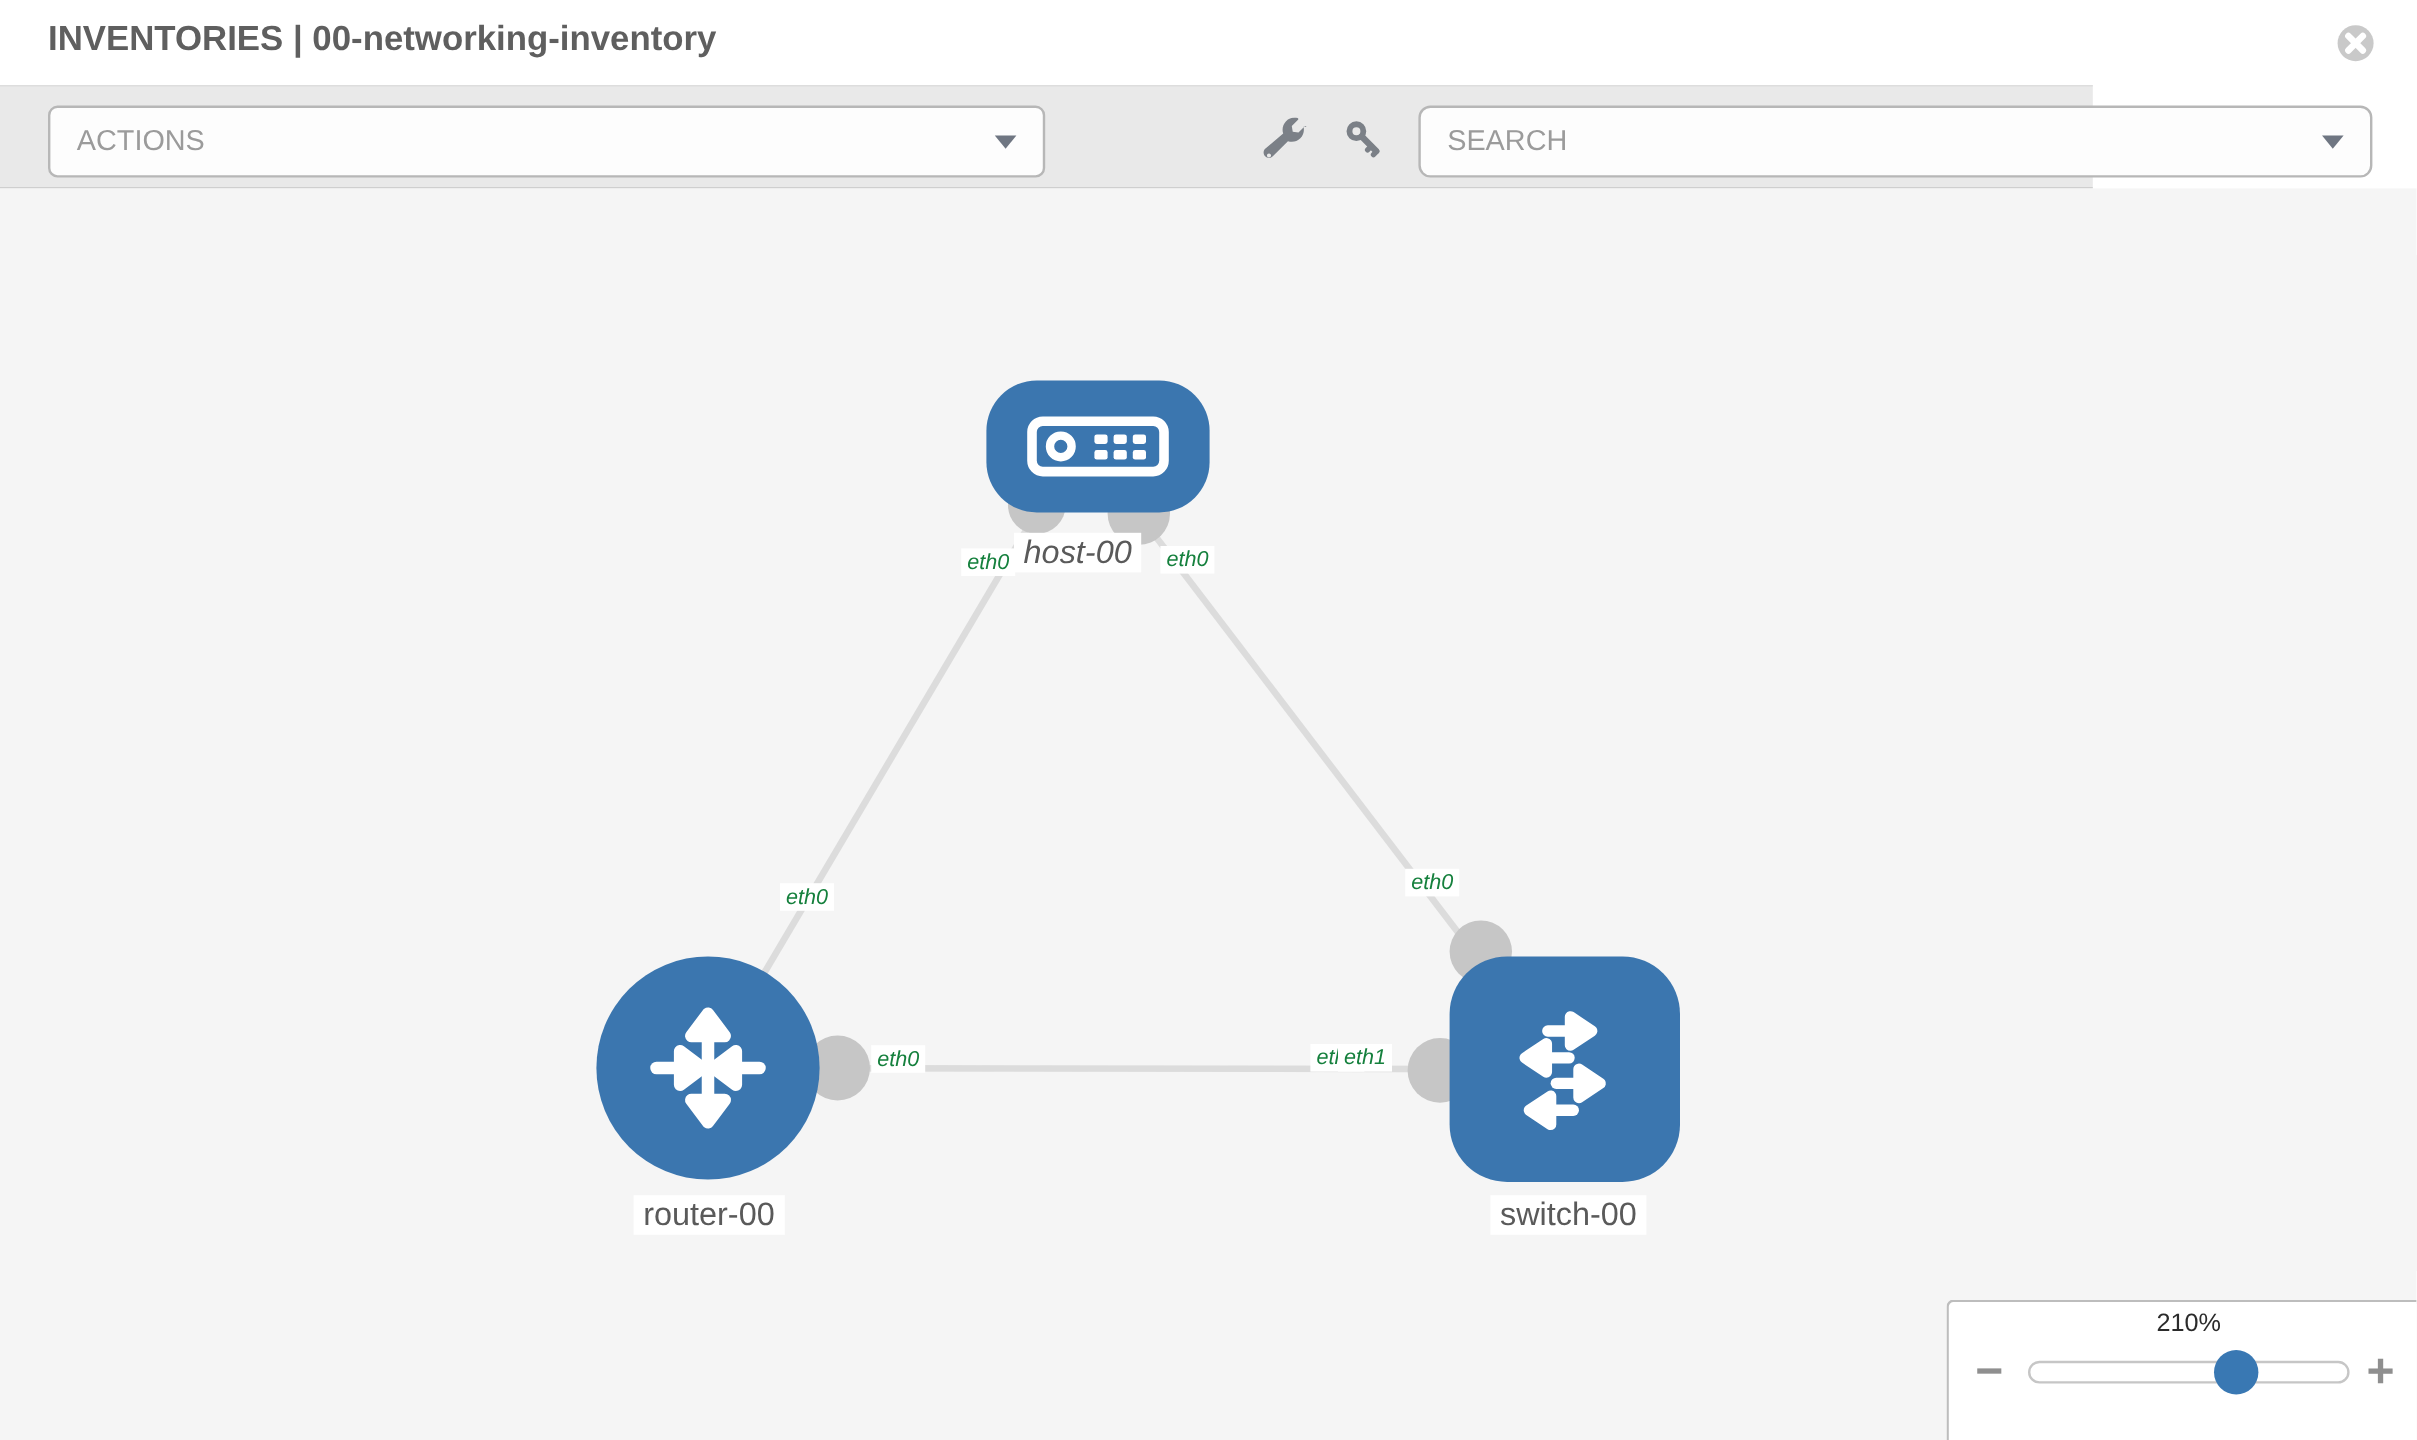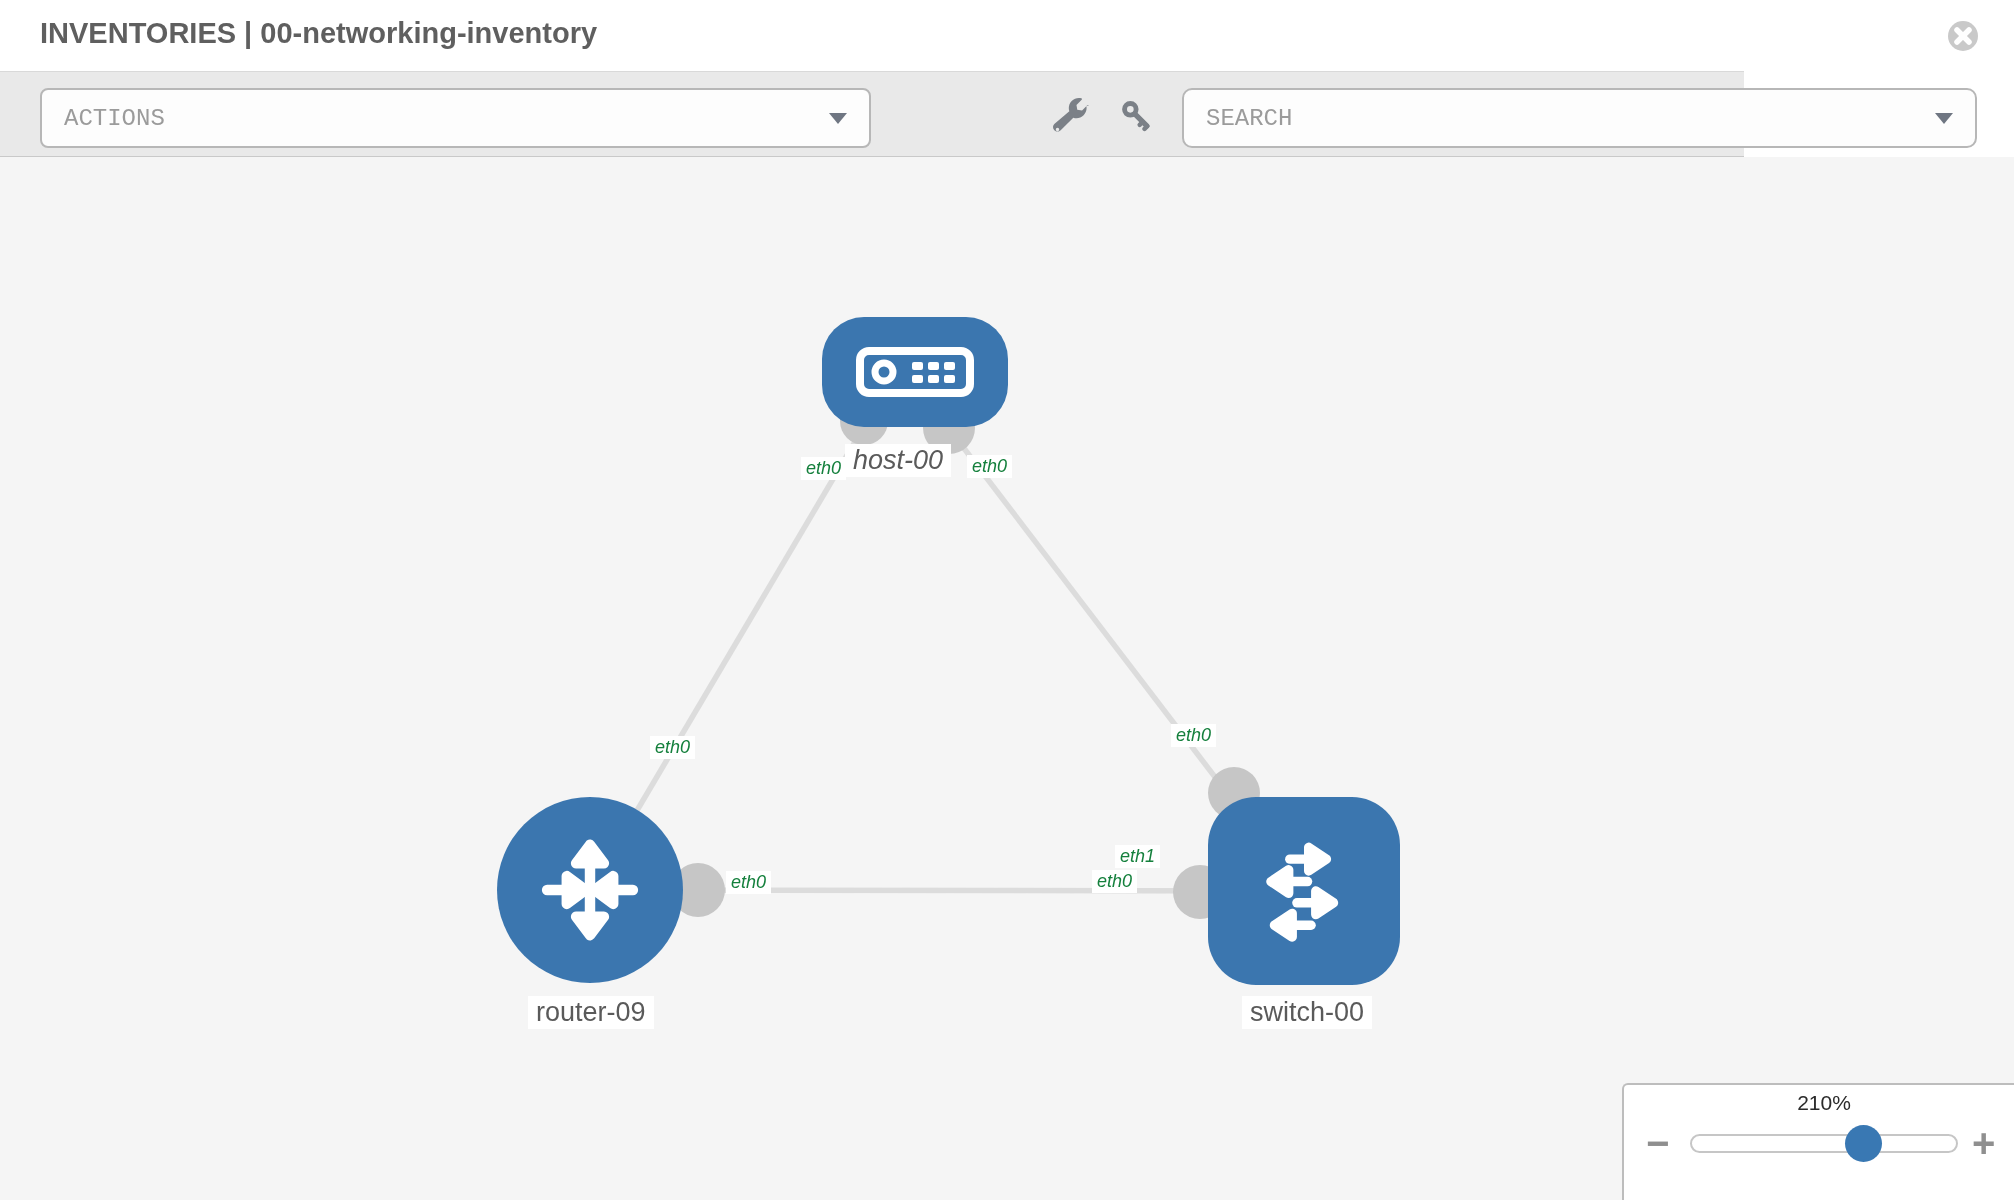--- a/index.html
+++ b/index.html
@@ -5,21 +5,21 @@
   * { margin:0; padding:0; box-sizing:border-box; }
   html,body { width:2014px; height:1200px; background:#fff; font-family:"Liberation Sans","DejaVu Sans",sans-serif; }
   .app { position:relative; width:2014px; height:1200px; overflow:hidden; background:#fff; }
 
   
   .hdr { position:absolute; left:0; top:0; width:2014px; height:71px; background:#ffffff; }
   .hdr h1 { position:absolute; left:40px; top:17px; font-size:29px; font-weight:bold; color:#5f5f5f; letter-spacing:0px; }
   .close-btn { position:absolute; right:34px; top:19px; width:34px; height:34px; cursor:pointer; }
 
   
-  .tbar { position:absolute; left:0; top:71px; width:1744px; height:86px; background:#e9e9e9; border-top:1px solid #d9d9d9; border-bottom:1px solid #c9c9c9;font-family:Liberation Mono, monospace; }
+  .tbar { position:absolute; left:0; top:71px; width:1744px; height:86px; background:#e9e9e9; border-top:1px solid #d9d9d9; border-bottom:1px solid #c9c9c9; }
   .select { position:absolute; top:16px; height:60px; background:#fdfdfd; border:2px solid #b7b7b7; border-radius:8px; display:flex; align-items:center; justify-content:space-between; padding:0 22px; cursor:pointer; }
   .select .ph { font-size:24px; color:#9b9b9b; }
   .caret { width:0; height:0; border-left:9px solid transparent; border-right:9px solid transparent; border-top:11px solid #6f7682; }
   .sel-actions { left:40px; width:831px; }
   .sel-search { left:1182px; width:795px;border-radius:10px; }
   .tool-ico { position:absolute; top:26px; width:38px; height:36px; cursor:pointer; }
   .ico-wrench { left:1052px; }
   .ico-key { left:1120px; top:28px; width:34px; height:32px; }
 
   
@@ -36,21 +36,21 @@
   .iflabel.back { z-index:4; }
   .lbl-host   { left:845px; top:287px;font-style:italic; }
   .lbl-router { left:528px; top:839px; }
   .lbl-switch { left:1242px; top:839px; }
   .if-hl { left:801px;  top:300px; }
   .if-hr { left:967px;  top:298px; }
   .if-rt { left:650px;  top:579px; }
   .if-rr { left:726px;  top:714px; }
   .if-st { left:1171px; top:567px; }
   .if-sl0 { left:1092px; top:713px; }
-  .if-sl1 { left:1115px; top:688px; }
+  .if-sl1 { left:1115px; top:713px; }
 
   
   .zoom-panel { position:absolute; right:0; bottom:0; width:392px; height:117px; background:#ffffff; border-top:2px solid #bdbdbd; border-left:2px solid #bdbdbd; border-top-left-radius:6px; z-index:10; }
   .zoom-level { position:absolute; left:66px; top:6px; width:268px; text-align:center; font-size:21px; color:#2b2b2b; }
   .zoom-minus, .zoom-plus { position:absolute; font-size:40px; font-weight:bold; color:#8f8f8f; line-height:40px; cursor:pointer; }
   .zoom-minus { left:22px; top:38px; }
   .zoom-plus  { left:348px; top:38px; }
   .zoom-track { position:absolute; left:66px; top:49px; width:268px; height:19px; background:#ffffff; border:2px solid #c6c6c6; border-radius:11px; cursor:pointer; }
   .zoom-thumb { position:absolute; left:221px; top:40px; width:37px; height:37px; border-radius:50%; background:#3978b3; cursor:grab; }
 
@@ -155,21 +155,21 @@
           <path d="M22 42 L37 32 L37 52 Z"></path>
           <line x1="44" y1="60" x2="61" y2="60"></line>
           <path d="M75 60 L60 50 L60 70 Z"></path>
           <line x1="56" y1="79" x2="39" y2="79"></line>
           <path d="M25 79 L40 69 L40 89 Z"></path>
         </g>
       </svg>
     </div>
 
     <div class="nlabel lbl-host">host-00</div>
-    <div class="nlabel lbl-router">router-09</div>
+    <div class="nlabel lbl-router">router-00</div>
     <div class="nlabel lbl-switch">switch-00</div>
 
     <div class="iflabel if-hl">eth0</div>
     <div class="iflabel if-hr">eth0</div>
     <div class="iflabel if-rt">eth0</div>
     <div class="iflabel if-rr">eth0</div>
     <div class="iflabel if-st">eth0</div>
     <div class="iflabel back if-sl0">eth0</div>
     <div class="iflabel if-sl1">eth1</div>
 

